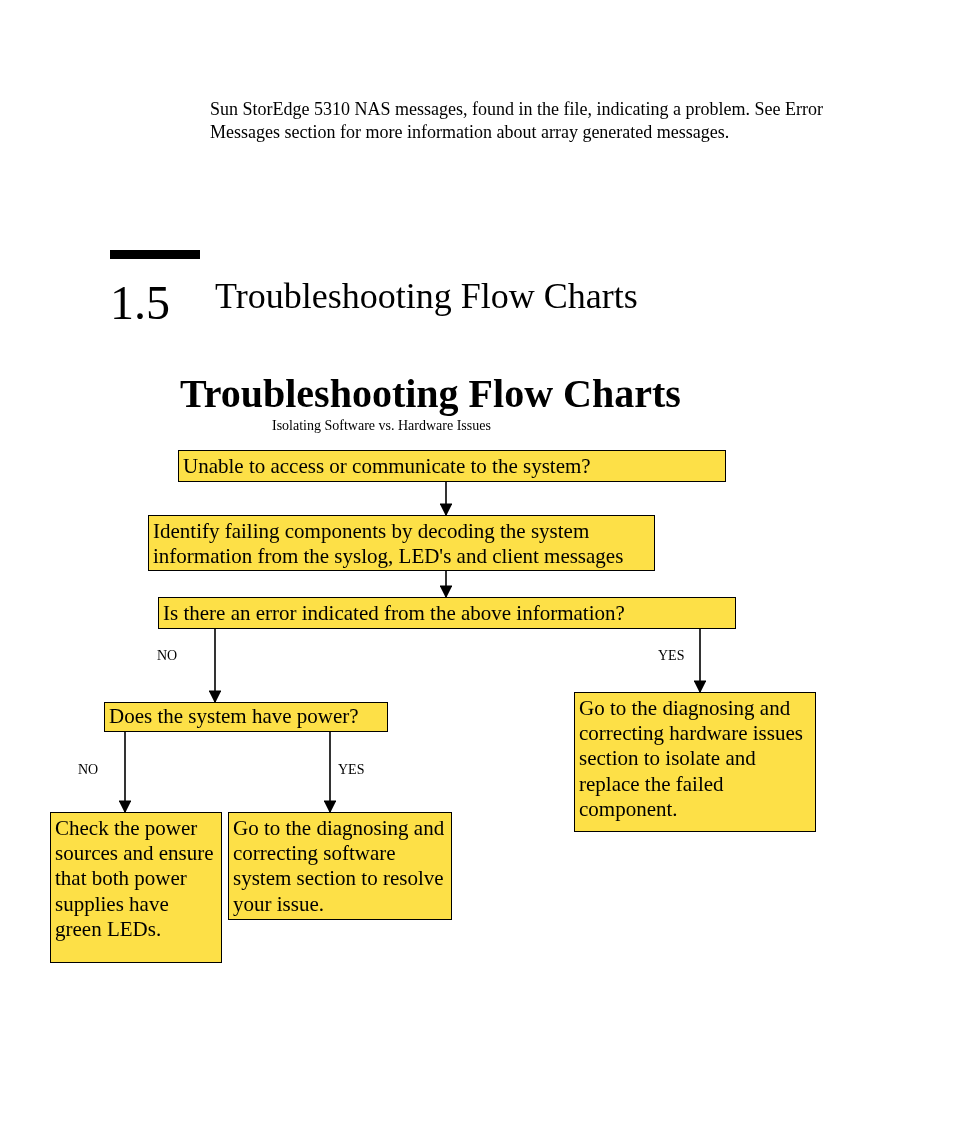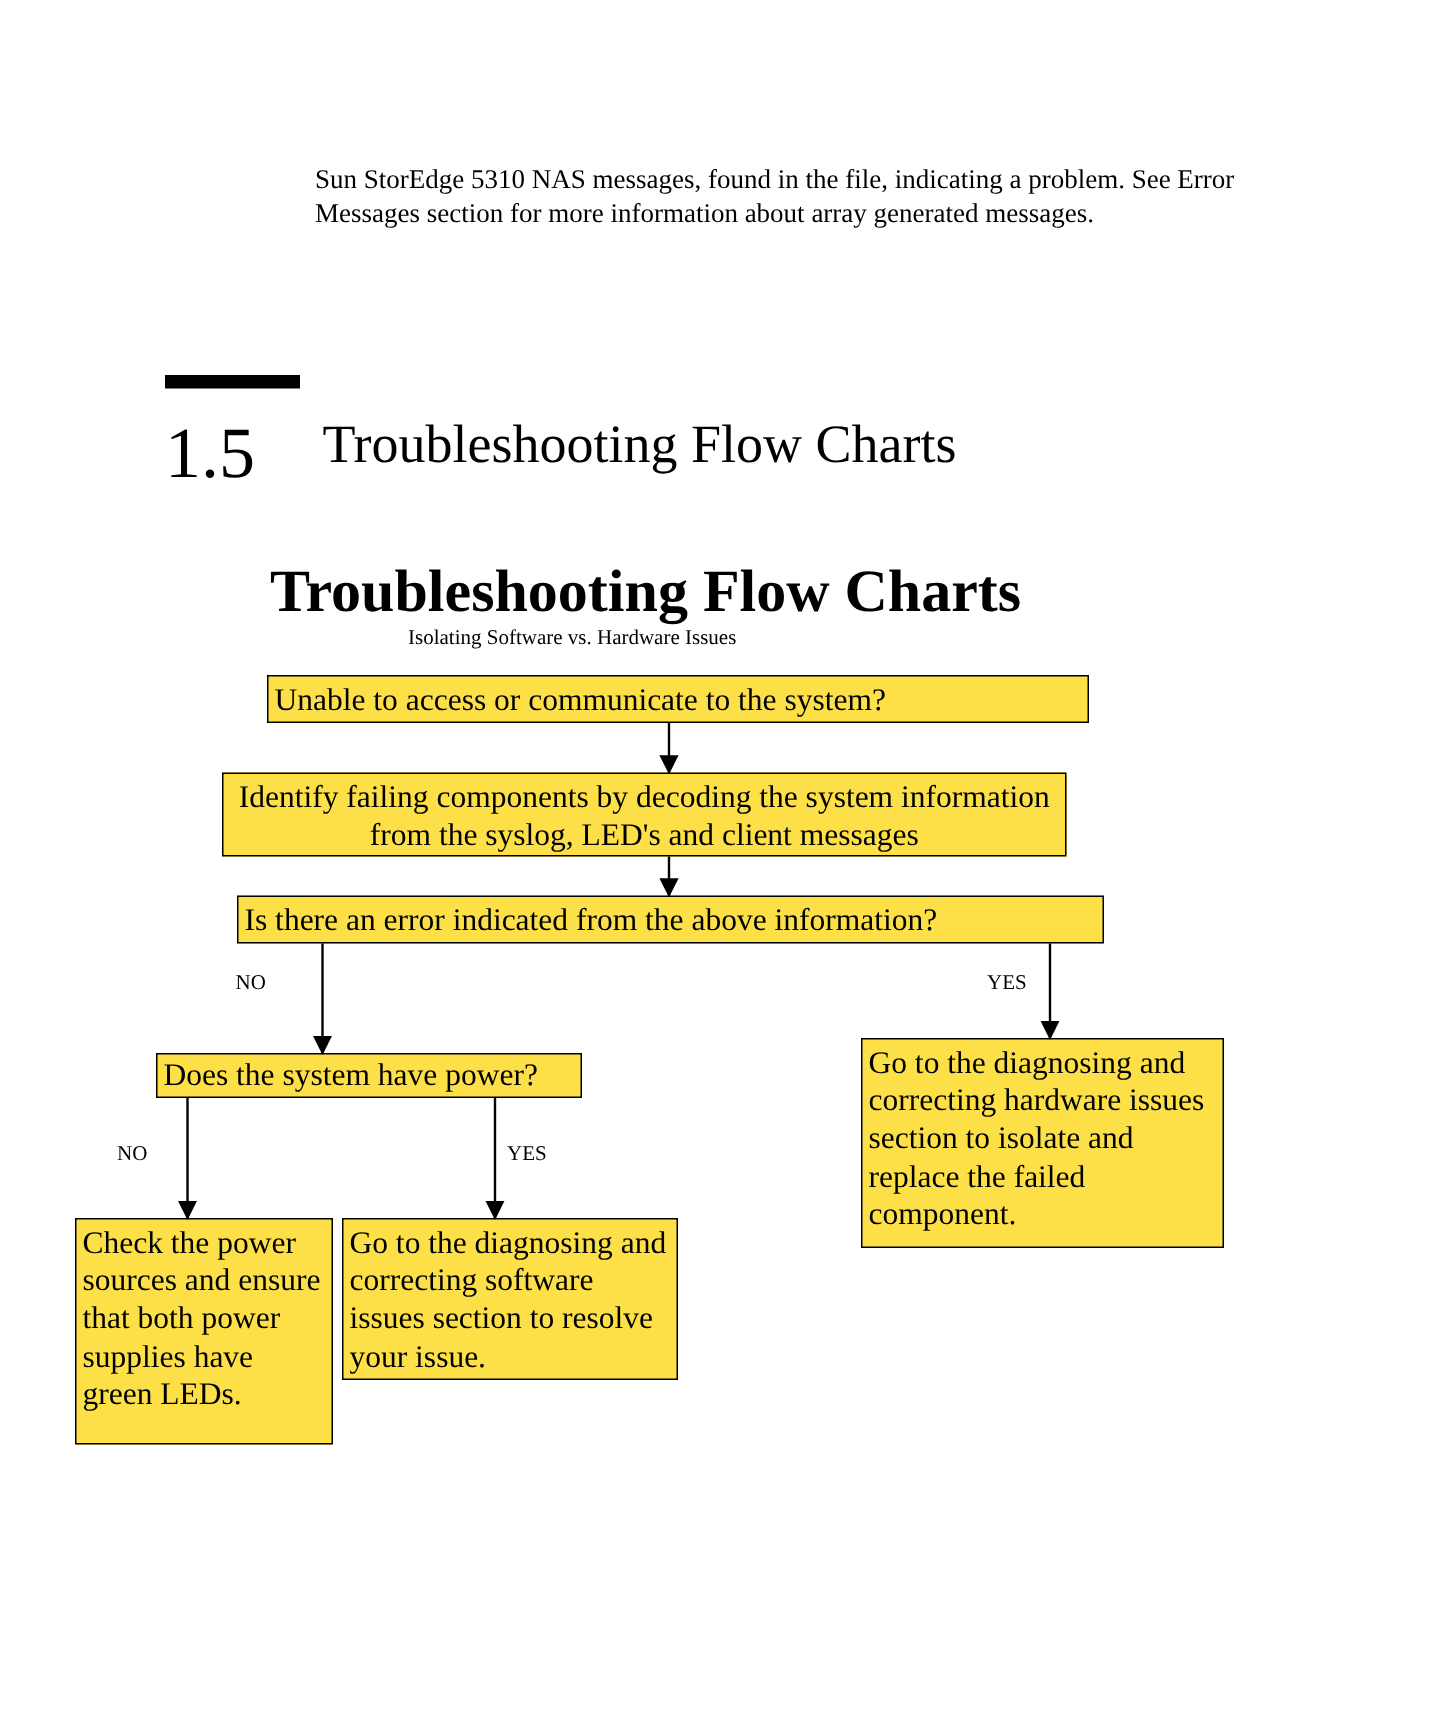--- a/index.html
+++ b/index.html
@@ -15,21 +15,21 @@
     width: 954px;
     height: 1145px;
   }
   
   .para {
     position: absolute;
     font-size: 18px;
     line-height: 1.28;
     font-family: Georgia, "Times New Roman", serif;
   }
-  .para1 { left: 210px; top: 108px;  width: 620px; font-family: Liberation Serif, serif; }
+  .para1 { left: 210px; top: 98px;  width: 620px; font-family: Liberation Serif, serif; }
   .para2 { left: 210px; top: 165px; width: 630px; }
   
   .rule {
     position: absolute;
     left: 110px;
     top: 250px;
     width: 90px;
     height: 9px;
     background: #000;
   }
@@ -104,31 +104,31 @@
 
   <div class="rule"></div>
   <div class="secnum">1.5</div>
   <div class="sectitle">Troubleshooting Flow Charts</div>
 
   <div class="fc-title">Troubleshooting Flow Charts</div>
   <div class="fc-sub">Isolating Software vs. Hardware Issues</div>
 
   <div class="box" style="left:178px; top:450px; width:548px; height:32px;">Unable to access or communicate to the system?</div>
 
-  <div class="box" style="left:148px; top:515px; width:563px; height:56px;text-align:center;">Identify failing components by decoding the system information from the syslog, LED's and client messages</div>
+  <div class="box" style="left:148px; top:515px; width:507px; height:56px;">Identify failing components by decoding the system information from the syslog, LED's and client messages</div>
 
   <div class="box" style="left:158px; top:597px; width:578px; height:32px;">Is there an error indicated from the above information?</div>
 
   <div class="box" style="left:104px; top:702px; width:284px; height:30px; padding:1px 4px;">Does the system have power?</div>
 
   <div class="box" style="left:574px; top:692px; width:242px; height:140px;">Go to the diagnosing and correcting hardware issues section to isolate and replace the failed component.</div>
 
   <div class="box" style="left:50px;  top:812px; width:172px; height:151px;">Check the power sources and ensure that both power supplies have green LEDs.</div>
 
-  <div class="box" style="left:228px; top:812px; width:224px; height:108px;">Go to the diagnosing and correcting software issues section to resolve your issue.</div>
+  <div class="box" style="left:228px; top:812px; width:224px; height:108px;">Go to the diagnosing and correcting software system section to resolve your issue.</div>
 
   <div class="label" style="left:157px; top:648px;">NO</div>
   <div class="label" style="left:658px; top:648px;">YES</div>
   <div class="label" style="left:78px;  top:762px;">NO</div>
   <div class="label" style="left:338px; top:762px;">YES</div>
 
   <svg class="arrows" viewBox="0 0 954 1145">
     <defs>
       <marker id="ah" viewBox="0 0 10 10" refX="9" refY="5" markerWidth="8" markerHeight="8" orient="auto">
         <path d="M0,0 L10,5 L0,10 Z" fill="#000"></path>

